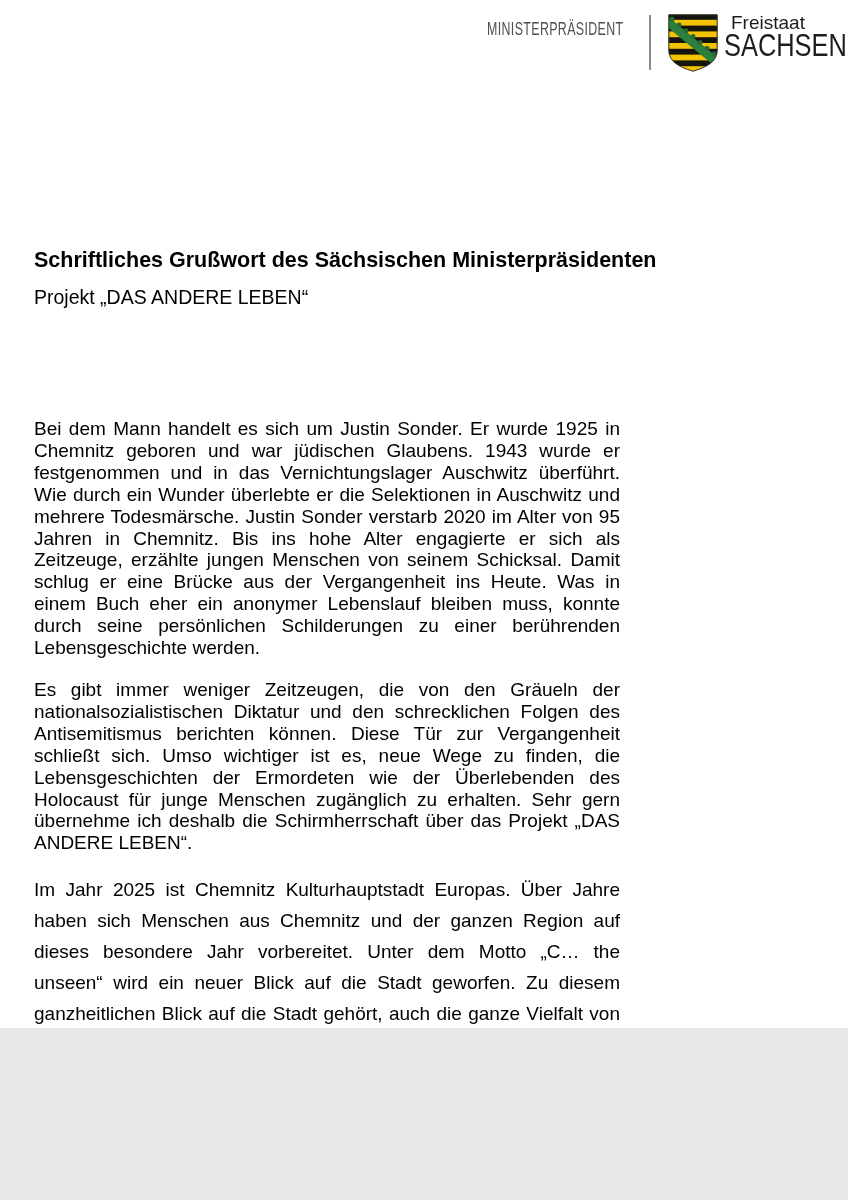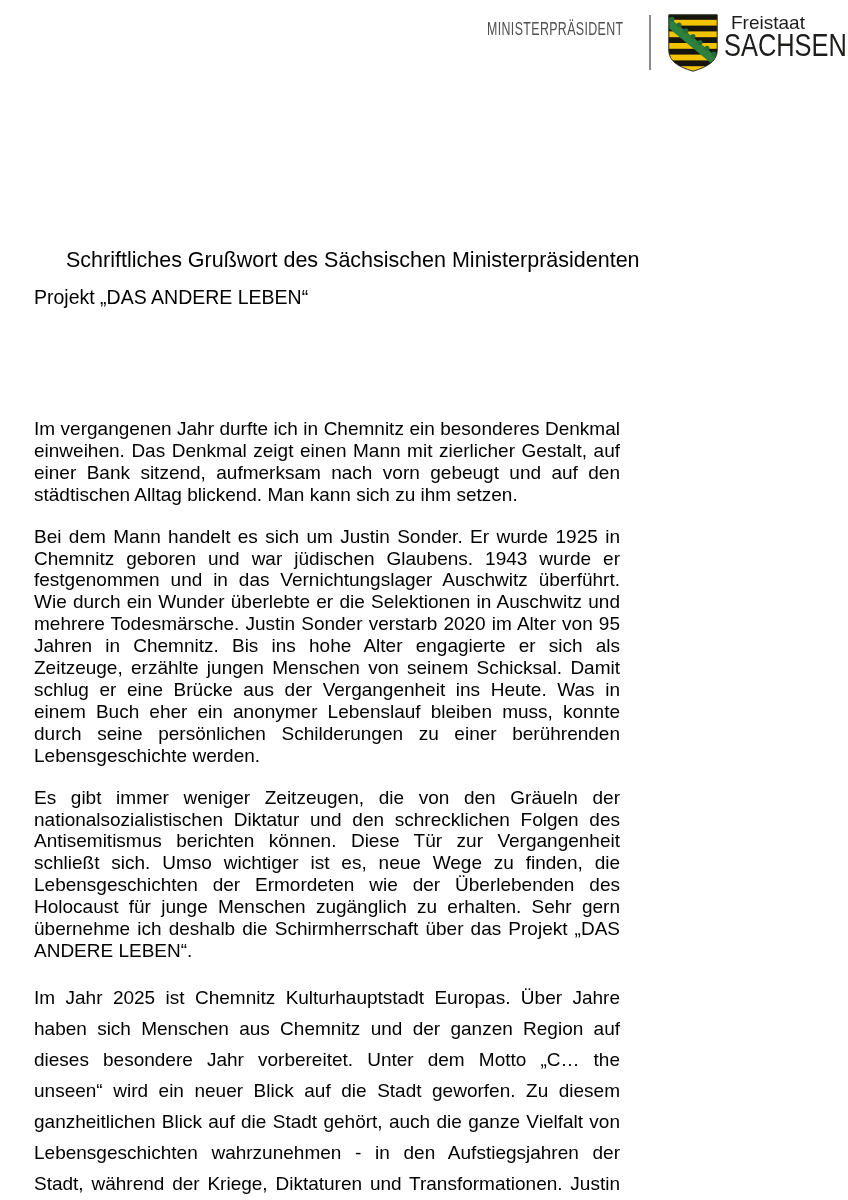--- a/index.html
+++ b/index.html
@@ -1,20 +1,20 @@
 <!DOCTYPE html>
 <html><head>
 <meta charset="utf-8">
 <style>
   * { margin: 0; padding: 0; box-sizing: border-box; }
   html, body { background: #e8e8e8; }
   #page {
     position: relative;
     width: 848px;
-    height: 1200px;
+    height: 1028px;
     background: #ffffff;
     overflow: hidden;
     font-family: "Liberation Sans", sans-serif;
     color: #000;
   }
 
   
   .office-label {
     position: absolute;
     left: 487px;
@@ -62,24 +62,23 @@
 
   
   .title-block {
     position: absolute;
     left: 34px;
     top: 249px;
     width: 600px;
   }
   .doc-title {
     font-size: 21.5px;
-    font-weight: normal;
+    font-weight: bold;
     line-height: 23px;
     white-space: nowrap;
-    margin-left: 32px;
   }
   .doc-subtitle {
     font-size: 19.5px;
     line-height: 21px;
     margin-top: 15px;
     white-space: nowrap;
   }
 
   
   .body-text {
@@ -149,20 +148,19 @@
     <div class="wordmark-line1">Freistaat</div>
     <div class="wordmark-line2">SACHSEN</div>
   </div>
 
   <div class="title-block">
     <div class="doc-title">Schriftliches Grußwort des Sächsischen Ministerpräsidenten</div>
     <div class="doc-subtitle">Projekt „DAS ANDERE LEBEN“</div>
   </div>
 
   <div class="body-text">
-    <p>Im vergangenen Jahr durfte ich in Chemnitz ein besonderes Denkmal einweihen. Das Denkmal zeigt einen Mann mit zierlicher Gestalt, auf einer Bank sitzend, aufmerksam nach vorn gebeugt und auf den städtischen Alltag blickend. Man kann sich zu ihm setzen.</p>
     <p>Bei dem Mann handelt es sich um Justin Sonder. Er wurde 1925 in Chemnitz geboren und war jüdischen Glaubens. 1943 wurde er festgenommen und in das Vernichtungslager Auschwitz überführt. Wie durch ein Wunder überlebte er die Selektionen in Auschwitz und mehrere Todesmärsche. Justin Sonder verstarb 2020 im Alter von 95 Jahren in Chemnitz. Bis ins hohe Alter engagierte er sich als Zeitzeuge, erzählte jungen Menschen von seinem Schicksal. Damit schlug er eine Brücke aus der Vergangenheit ins Heute. Was in einem Buch eher ein anonymer Lebenslauf bleiben muss, konnte durch seine persönlichen Schilderungen zu einer berührenden Lebensgeschichte werden.</p>
     <p>Es gibt immer weniger Zeitzeugen, die von den Gräueln der nationalsozialistischen Diktatur und den schrecklichen Folgen des Antisemitismus berichten können. Diese Tür zur Vergangenheit schließt sich. Umso wichtiger ist es, neue Wege zu finden, die Lebensgeschichten der Ermordeten wie der Überlebenden des Holocaust für junge Menschen zugänglich zu erhalten. Sehr gern übernehme ich deshalb die Schirmherrschaft über das Projekt „DAS ANDERE LEBEN“.</p>
     <p class="para-wide">Im Jahr 2025 ist Chemnitz Kulturhauptstadt Europas. Über Jahre haben sich Menschen aus Chemnitz und der ganzen Region auf dieses besondere Jahr vorbereitet. Unter dem Motto „C… the unseen“ wird ein neuer Blick auf die Stadt geworfen. Zu diesem ganzheitlichen Blick auf die Stadt gehört, auch die ganze Vielfalt von Lebensgeschichten wahrzunehmen - in den Aufstiegsjahren der Stadt, während der Kriege, Diktaturen und Transformationen. Justin Sonder hat als Ehrenbürger und als Denkmal einen festen Platz im Alltag und der Geschichte der Stadt.</p>
   </div>
 
 
 </div>
 
 </body></html>

